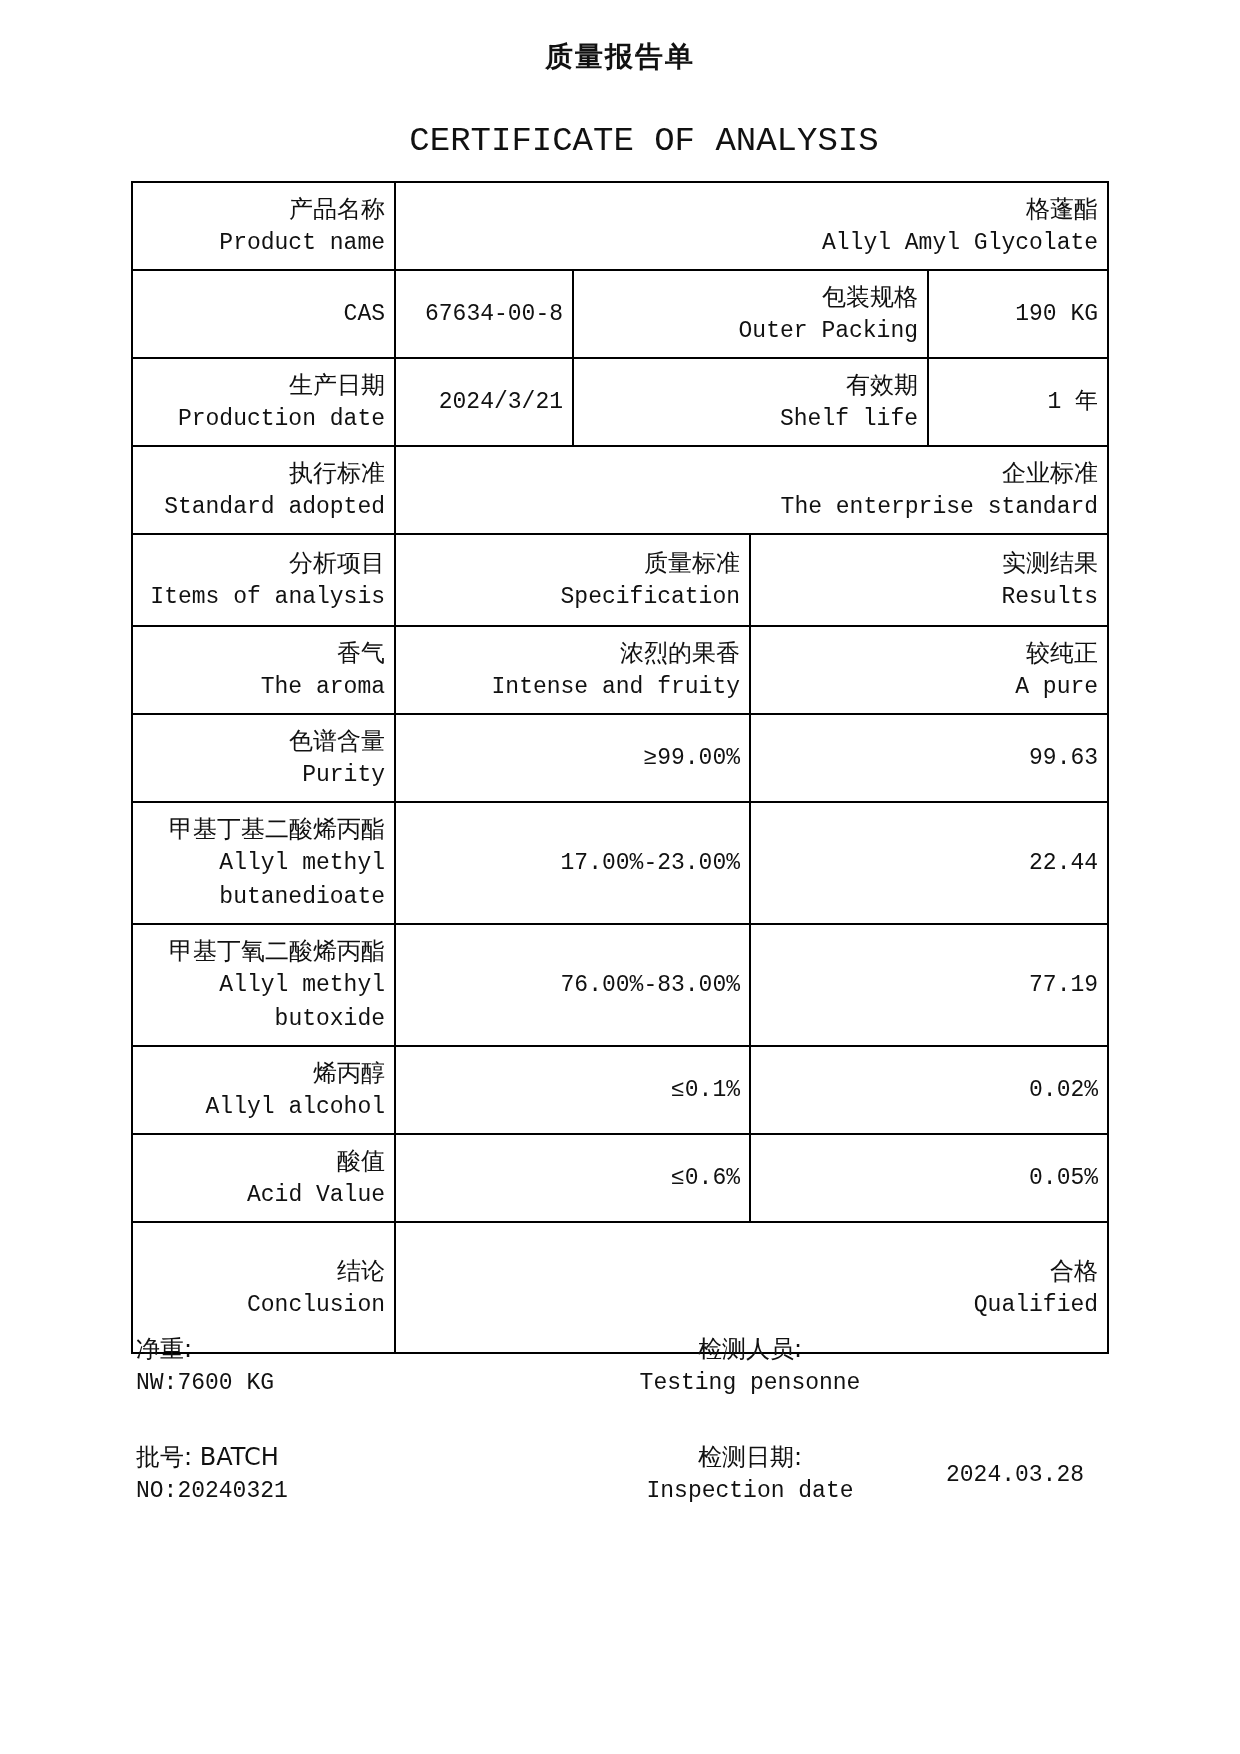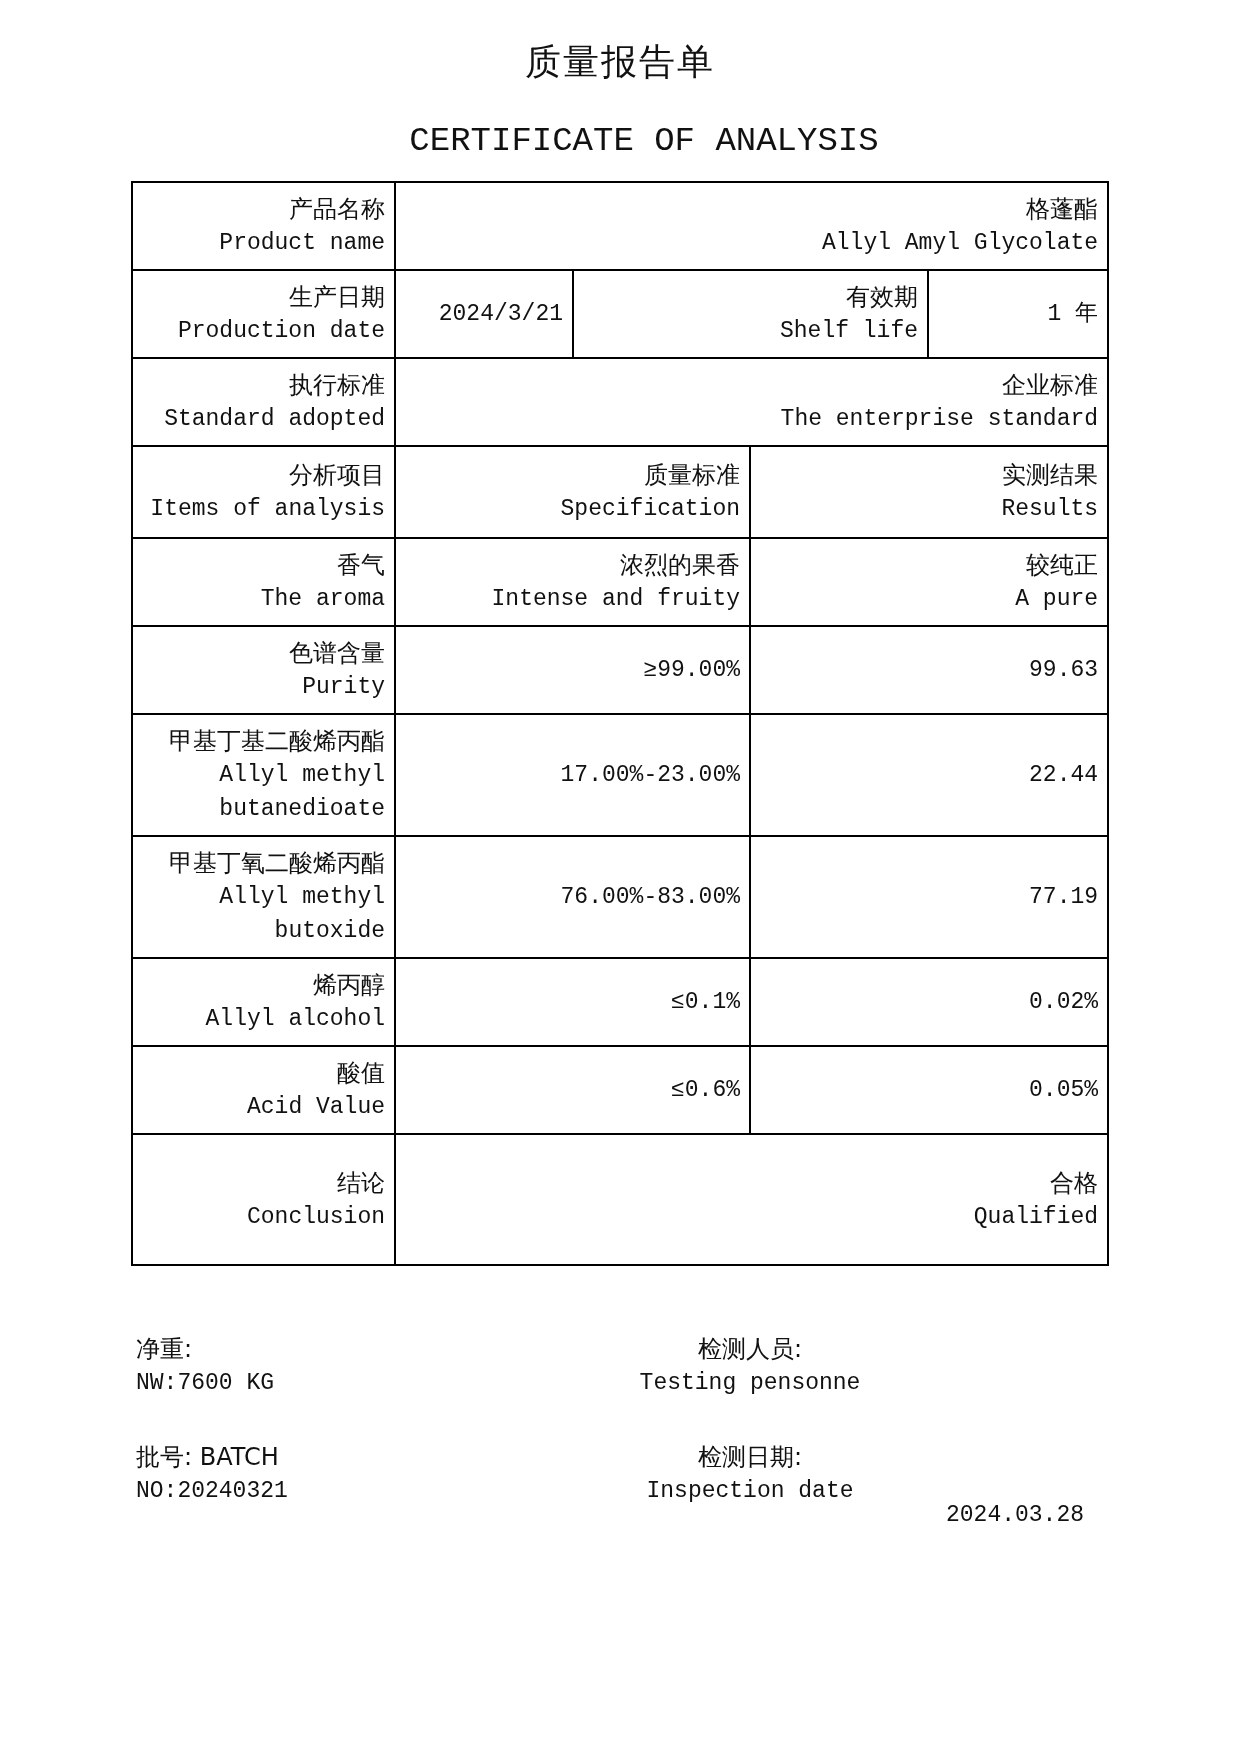--- a/index.html
+++ b/index.html
@@ -4,21 +4,21 @@
 <style>
   html, body { margin: 0; padding: 0; background: #ffffff; }
   body {
     width: 1240px; height: 1754px; position: relative; overflow: hidden;
     font-family: "DejaVu Sans Mono", "Liberation Mono", monospace;
     color: #111111;
   }
   .title-cn {
     position: absolute; left: 0; width: 1240px; top: 38px;
     text-align: center; font-family: "DejaVu Sans", sans-serif;
-    font-size: 36px; font-weight: normal; letter-spacing: 2px;
+    font-size: 28px; font-weight: bold; letter-spacing: 2px;
   }
   .title-en {
     position: absolute; left: 0; width: 1240px; top: 122px;
     text-align: center; font-family: "Liberation Mono", "DejaVu Sans Mono", monospace;
     font-size: 34px; letter-spacing: 0px; padding-left: 24px;
   }
   .coa {
     position: absolute; left: 131px; top: 181px;
     width: 976px; border-collapse: collapse; table-layout: fixed;
   }
@@ -50,20 +50,29 @@
   <tbody>
       <tr style="height:77px">
     <td>
       <span class="cn">产品名称</span>
       <span class="en">Product name</span>
     </td>
     <td colspan="4">
       <span class="cn">格蓬酯</span>
       <span class="en">Allyl Amyl Glycolate</span>
     </td>
+  </tr>
+  <tr style="height:77px">
+    <td>CAS</td>
+    <td>67634-00-8</td>
+    <td colspan="2">
+      <span class="cn">包装规格</span>
+      <span class="en">Outer Packing</span>
+    </td>
+    <td>190 KG</td>
   </tr>
   <tr style="height:77px">
     <td>
       <span class="cn">生产日期</span>
       <span class="en">Production date</span>
     </td>
     <td>2024/3/21</td>
     <td colspan="2">
       <span class="cn">有效期</span>
       <span class="en">Shelf life</span>
@@ -176,13 +185,13 @@
 <div class="foot" style="left:136px; top:1440px;">
   <div class="cn">批号: BATCH</div>
   <div>NO:20240321</div>
 </div>
 
 <div class="foot" style="left:600px; width:300px; top:1440px; text-align:center;">
   <div class="cn">检测日期:</div>
   <div>Inspection date</div>
 </div>
 
-<div class="foot" style="left:946px; top:1458px;margin-top:40px;">2024.03.28</div>
+<div class="foot" style="left:946px; top:1458px;">2024.03.28</div>
 
 </body></html>

